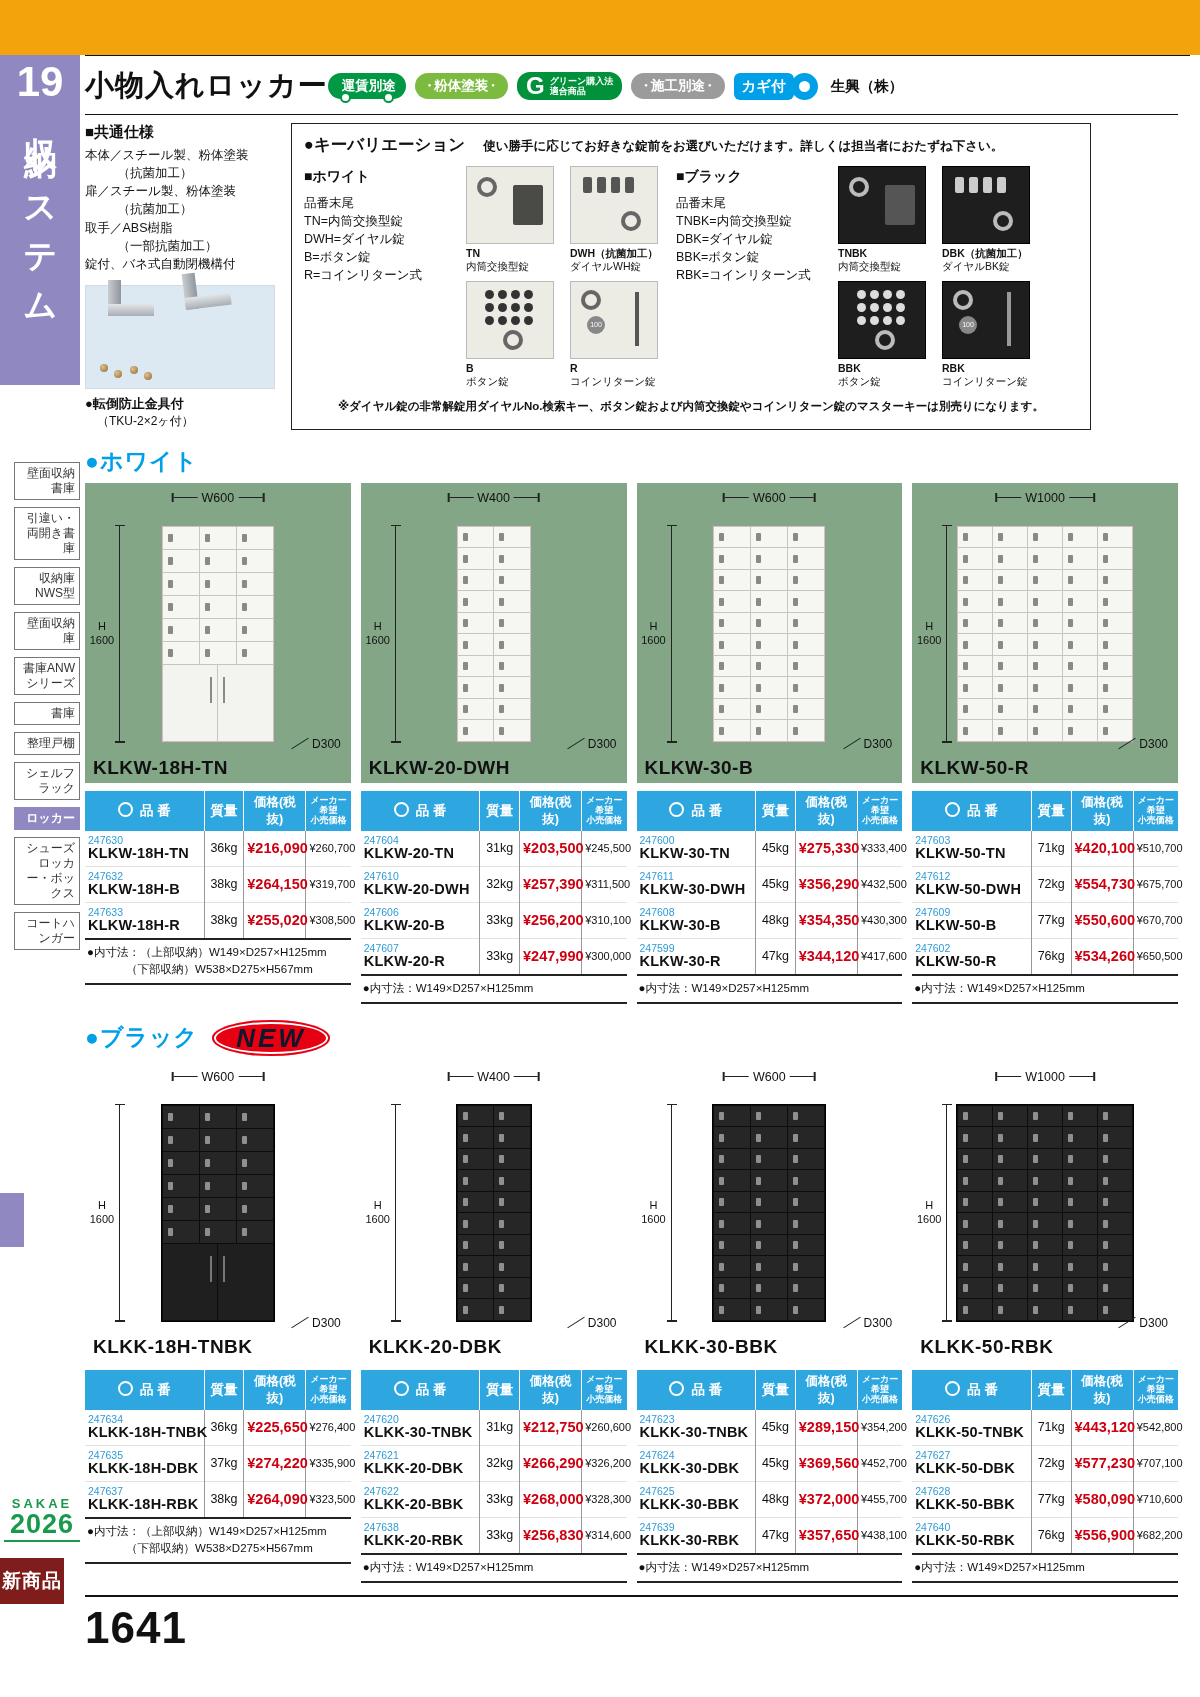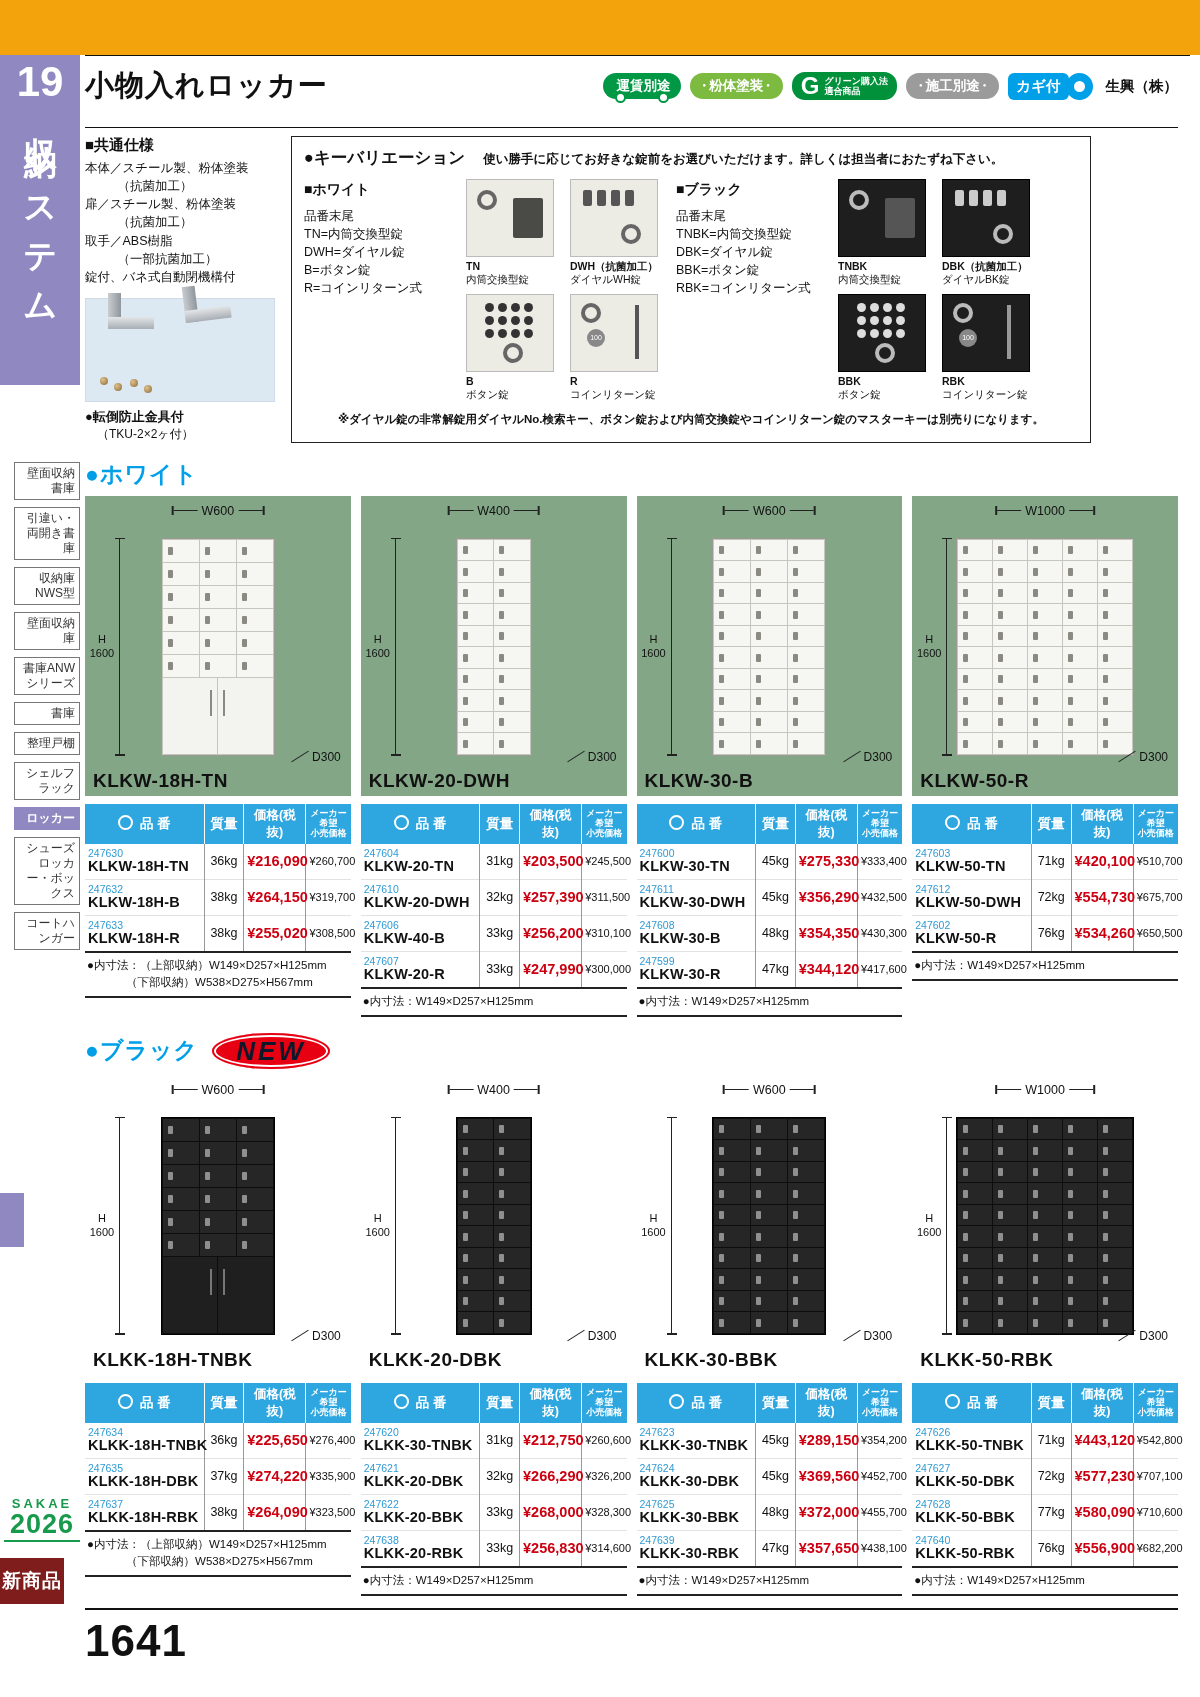--- a/index.html
+++ b/index.html
@@ -16,21 +16,21 @@
   .side-nav{position:absolute;left:14px;top:462px;width:66px;}
   .nav-item{border:1px solid #777;background:#fff;color:#333;font-size:12px;line-height:1.25;text-align:right;padding:3px 4px;margin-bottom:7px;box-sizing:border-box;}
   .nav-item.active{background:#8F88C1;color:#fff;border-color:#8F88C1;font-weight:bold;}
   .purple-block{position:absolute;left:0;top:1193px;width:24px;height:54px;background:#8F88C1;}
   .sakae{position:absolute;left:4px;top:1496px;width:76px;text-align:center;color:#189A4C;border-bottom:2px solid #189A4C;padding-bottom:2px;}
   .sakae .s1{font-size:13px;font-weight:bold;letter-spacing:3px;display:block;}
   .sakae .s2{font-size:27px;font-weight:bold;letter-spacing:1px;display:block;line-height:1;}
   .new-product{position:absolute;left:0;top:1558px;width:64px;height:46px;background:#7f1d1d;color:#fff;font-size:19px;font-weight:bold;text-align:center;line-height:46px;letter-spacing:1px;}
   
   .content{position:absolute;left:85px;top:55px;width:1105px;box-sizing:border-box;padding-right:12px;border-top:1px solid #111;}
-  .title-row{display:flex;align-items:center;justify-content:space-between;padding:10px 0 21px;border-bottom:1px solid #111;}
+  .title-row{display:flex;align-items:center;justify-content:flex-start;padding:10px 0 8px;border-bottom:1px solid #111;}
   .page-title{font-size:29px;font-weight:bold;letter-spacing:1px;}
   .badges{display:flex;align-items:center;gap:9px;}
   .badge{position:relative;display:inline-block;color:#fff;font-weight:bold;font-size:13.5px;border-radius:14px;padding:4px 10px;white-space:nowrap;}
   .b-freight{background:#009844;padding-left:14px;}
   .b-freight::before,.b-freight::after{content:"";position:absolute;bottom:-4px;width:7px;height:7px;background:#fff;border:2px solid #009844;border-radius:50%;}
   .b-freight::before{left:12px;} .b-freight::after{right:12px;}
   .b-powder{background:#7CBB3F;}
   .b-powder::before,.b-powder::after,.b-const::before,.b-const::after{content:"\25CF";font-size:6px;vertical-align:3px;margin:0 3px;}
   .b-const{background:#9B9B9C;}
   .b-green{background:#00913A;border-radius:13px;display:inline-flex;align-items:center;gap:5px;padding:2px 9px;}
@@ -670,21 +670,21 @@
         <div class="cell-model">KLKW-20-DWH</div>
                   </td>
     <td class="cell-weight">32kg</td>
     <td class="cell-price">¥257,390</td>
     <td class="cell-msrp">¥311,500</td>
   </tr>
 
   <tr>
     <td>
                     <div class="cell-code">247606</div>
-        <div class="cell-model">KLKW-40-B</div>
+        <div class="cell-model">KLKW-20-B</div>
                   </td>
     <td class="cell-weight">33kg</td>
     <td class="cell-price">¥256,200</td>
     <td class="cell-msrp">¥310,100</td>
   </tr>
 
   <tr>
     <td>
                     <div class="cell-code">247607</div>
         <div class="cell-model">KLKW-20-R</div>
@@ -1065,20 +1065,29 @@
   <tr>
     <td>
                     <div class="cell-code">247612</div>
         <div class="cell-model">KLKW-50-DWH</div>
                   </td>
     <td class="cell-weight">72kg</td>
     <td class="cell-price">¥554,730</td>
     <td class="cell-msrp">¥675,700</td>
   </tr>
 
+  <tr>
+    <td>
+                    <div class="cell-code">247609</div>
+        <div class="cell-model">KLKW-50-B</div>
+                  </td>
+    <td class="cell-weight">77kg</td>
+    <td class="cell-price">¥550,600</td>
+    <td class="cell-msrp">¥670,700</td>
+  </tr>
 
   <tr>
     <td>
                     <div class="cell-code">247602</div>
         <div class="cell-model">KLKW-50-R</div>
                   </td>
     <td class="cell-weight">76kg</td>
     <td class="cell-price">¥534,260</td>
     <td class="cell-msrp">¥650,500</td>
   </tr>

